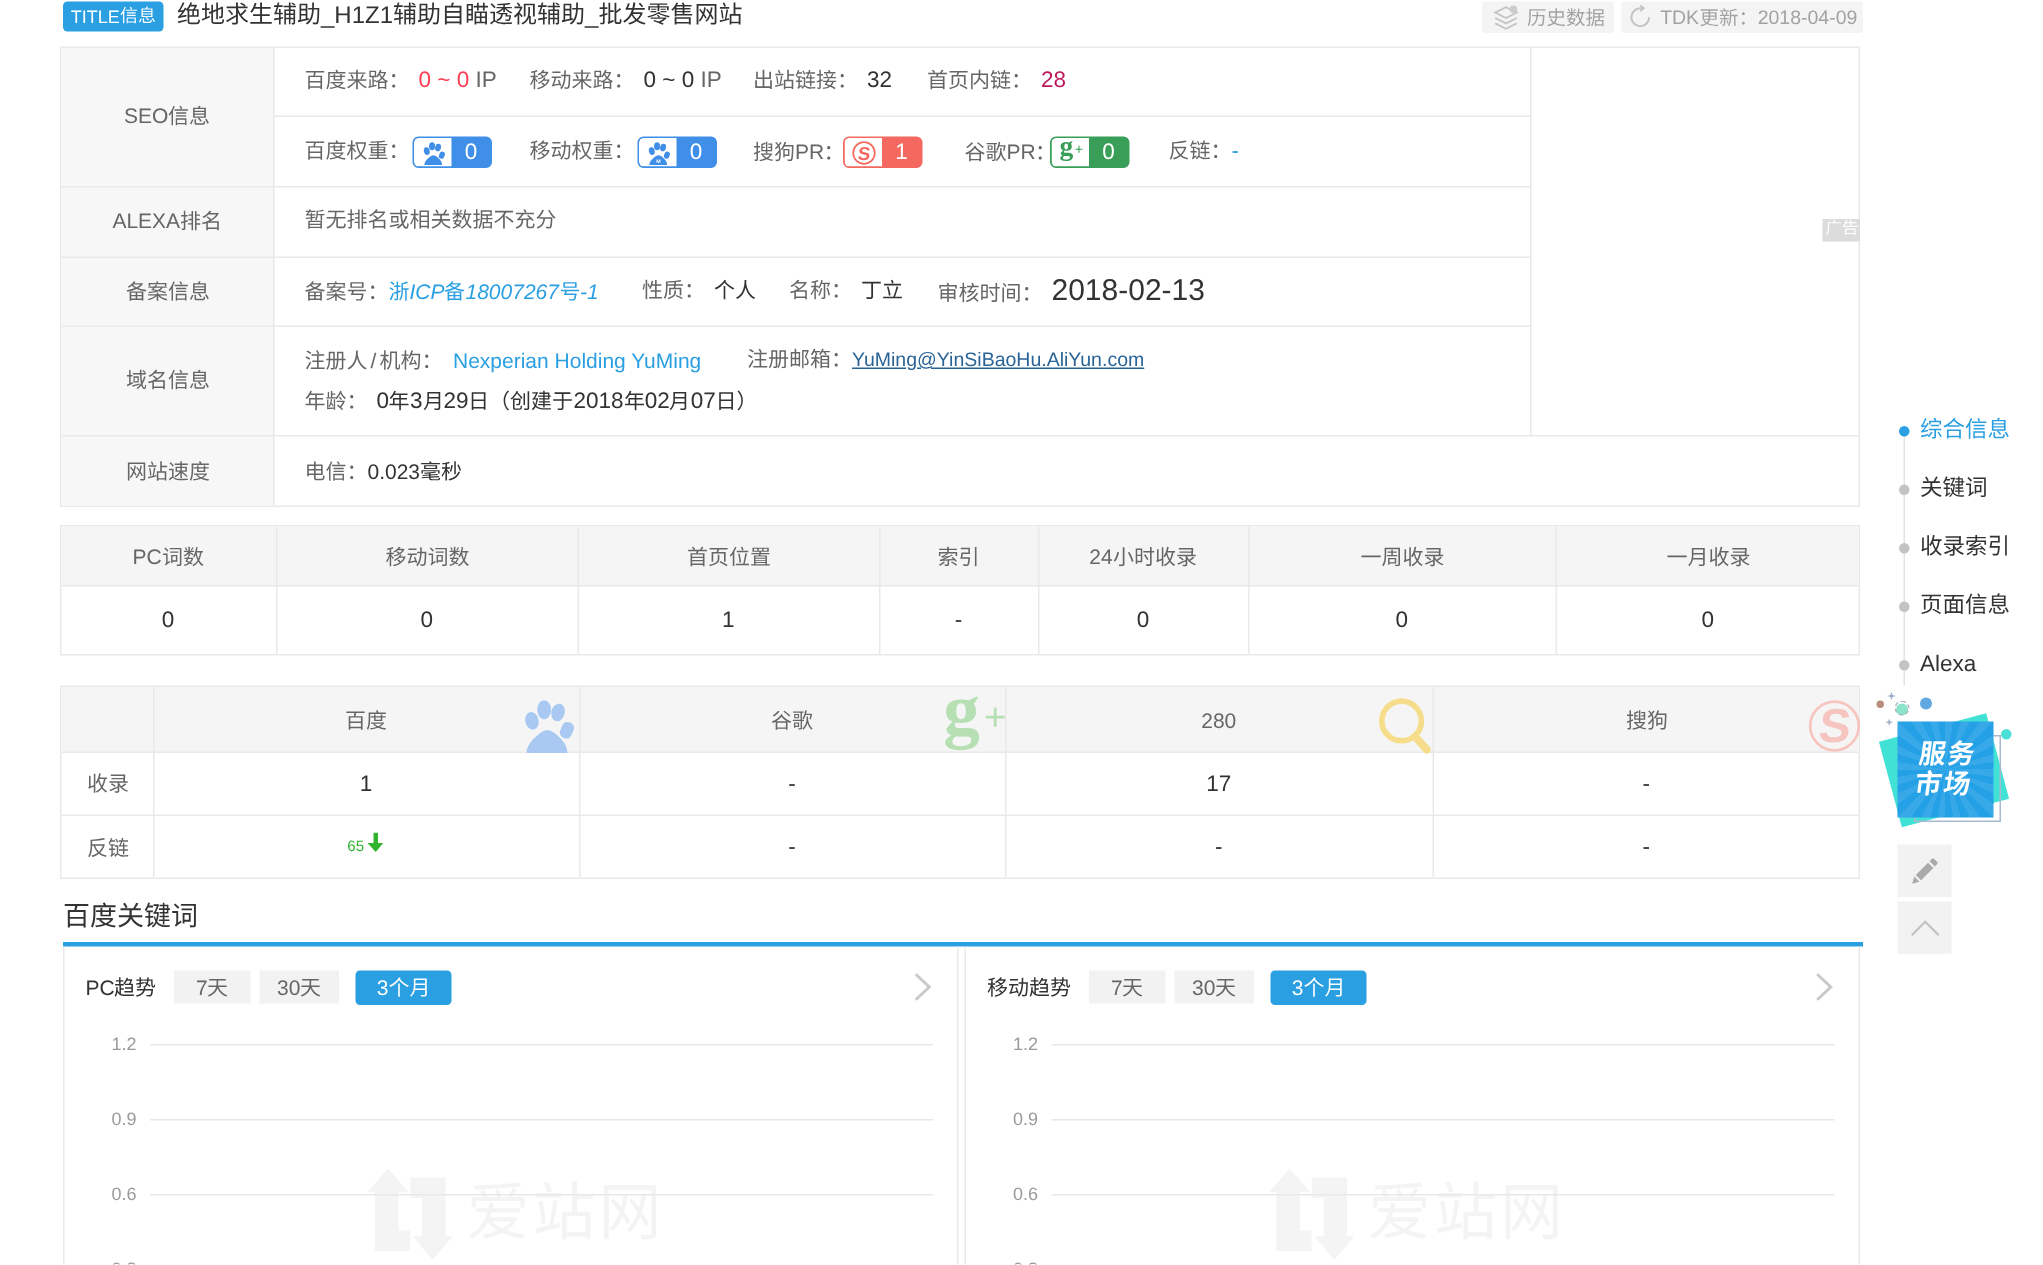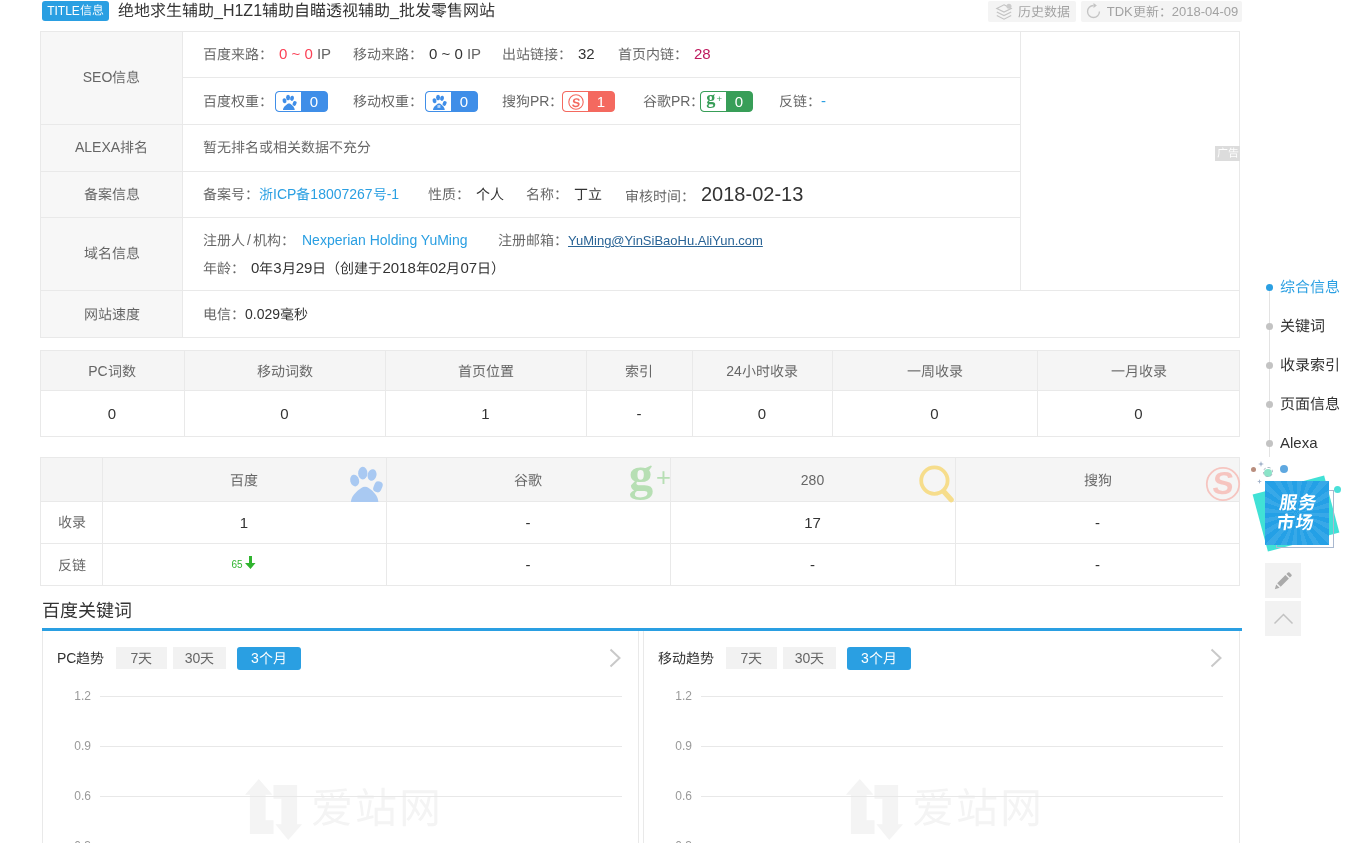--- a/index.html
+++ b/index.html
@@ -264,21 +264,21 @@
         <path transform="translate(11000 0)" d="M673 822 604 794C675 646 795 483 900 393C915 413 942 441 961 456C857 534 735 687 673 822ZM324 820C266 667 164 528 44 442C62 428 95 399 108 384C135 406 161 430 187 457V388H380C357 218 302 59 65 -19C82 -35 102 -64 111 -83C366 9 432 190 459 388H731C720 138 705 40 680 14C670 4 658 2 637 2C614 2 552 2 487 8C501 -13 510 -45 512 -67C575 -71 636 -72 670 -69C704 -66 727 -59 748 -34C783 5 796 119 811 426C812 436 812 462 812 462H192C277 553 352 670 404 798Z"></path>
       </g>
     </svg></div>
 <div style="position:absolute;left:203px;top:183px;white-space:nowrap;font-size:15px;color:#666;line-height:22px;height:22px;"><svg style="width:56.0px;height:18.2px;vertical-align:-5.9px" viewBox="0 0 4000 1300">
       <g fill="#666" transform="translate(0 880) scale(1 -1)">
         <path transform="translate(0 0)" d="M685 688C637 637 572 593 498 555C430 589 372 630 329 677L340 688ZM369 843C319 756 221 656 76 588C93 576 116 551 128 533C184 562 233 595 276 630C317 588 365 551 420 519C298 468 160 433 30 415C43 398 58 365 64 344C209 368 363 411 499 477C624 417 772 378 926 358C936 379 956 410 973 427C831 443 694 473 578 519C673 575 754 644 808 727L759 758L746 754H399C418 778 435 802 450 827ZM248 129H460V18H248ZM248 190V291H460V190ZM746 129V18H537V129ZM746 190H537V291H746ZM170 357V-80H248V-48H746V-78H827V357Z"></path>
         <path transform="translate(1000 0)" d="M52 230V166H401C312 89 167 24 34 -5C49 -20 71 -48 81 -66C218 -30 366 48 460 141V-79H535V146C631 50 784 -30 924 -68C934 -49 956 -20 972 -5C837 24 690 89 599 166H949V230H535V313H460V230ZM431 823 466 765H80V621H151V701H852V621H925V765H546C532 790 512 822 494 846ZM663 535C629 490 583 454 524 426C453 440 380 454 307 465C329 486 353 510 377 535ZM190 427C268 415 345 402 418 388C322 361 203 346 61 339C72 323 83 298 89 278C274 291 422 316 536 363C663 335 773 304 854 274L917 327C838 353 735 381 619 406C673 440 715 483 746 535H940V596H432C452 620 471 644 487 667L420 689C401 660 377 628 351 596H64V535H298C262 495 224 457 190 427Z"></path>
         <path transform="translate(2000 0)" d="M260 732H736V596H260ZM185 799V530H815V799ZM63 440V371H269C249 309 224 240 203 191H727C708 75 688 19 663 -1C651 -9 639 -10 615 -10C587 -10 514 -9 444 -2C458 -23 468 -52 470 -74C539 -78 605 -79 639 -77C678 -76 702 -70 726 -50C763 -18 788 57 812 225C814 236 816 259 816 259H315L352 371H933V440Z"></path>
         <path transform="translate(3000 0)" d="M250 486C290 486 326 515 326 560C326 606 290 636 250 636C210 636 174 606 174 560C174 515 210 486 250 486ZM250 -4C290 -4 326 26 326 71C326 117 290 146 250 146C210 146 174 117 174 71C174 26 210 -4 250 -4Z"></path>
       </g>
-    </svg><span style="color:#2a9fe2;font-size:14px;"><svg style="width:14.0px;height:18.2px;vertical-align:-5.9px" viewBox="0 0 1000 1300">
+    </svg><span style="color:#2a9fe2;font-size:14px;font-style:italic;"><svg style="width:14.0px;height:18.2px;vertical-align:-5.9px" viewBox="0 0 1000 1300">
         <g fill="#2a9fe2" transform="translate(0 880) scale(1 -1)">
           <path transform="translate(0 0)" d="M81 776C137 745 209 697 243 665L289 726C253 756 180 800 126 829ZM38 506C95 477 170 433 207 404L251 465C212 493 137 534 80 561ZM58 -27 126 -67C169 25 220 148 257 253L197 292C156 180 99 50 58 -27ZM387 836V643H270V571H387V353L248 309L278 236L387 274V29C387 15 382 11 370 11C356 10 315 10 268 12C278 -10 287 -44 291 -64C355 -64 397 -62 423 -49C448 -36 457 -14 457 30V300L579 344L568 412L457 375V571H570V643H457V836ZM615 744V397C615 264 605 94 508 -25C524 -34 553 -57 564 -70C668 57 684 253 684 397V445H796V-79H866V445H961V515H684V697C769 717 862 746 930 777L875 835C812 802 706 768 615 744Z"></path>
         </g>
       </svg>ICP<svg style="width:14.0px;height:18.2px;vertical-align:-5.9px" viewBox="0 0 1000 1300">
         <g fill="#2a9fe2" transform="translate(0 880) scale(1 -1)">
           <path transform="translate(0 0)" d="M685 688C637 637 572 593 498 555C430 589 372 630 329 677L340 688ZM369 843C319 756 221 656 76 588C93 576 116 551 128 533C184 562 233 595 276 630C317 588 365 551 420 519C298 468 160 433 30 415C43 398 58 365 64 344C209 368 363 411 499 477C624 417 772 378 926 358C936 379 956 410 973 427C831 443 694 473 578 519C673 575 754 644 808 727L759 758L746 754H399C418 778 435 802 450 827ZM248 129H460V18H248ZM248 190V291H460V190ZM746 129V18H537V129ZM746 190H537V291H746ZM170 357V-80H248V-48H746V-78H827V357Z"></path>
         </g>
       </svg>18007267<svg style="width:14.0px;height:18.2px;vertical-align:-5.9px" viewBox="0 0 1000 1300">
         <g fill="#2a9fe2" transform="translate(0 880) scale(1 -1)">
           <path transform="translate(0 0)" d="M260 732H736V596H260ZM185 799V530H815V799ZM63 440V371H269C249 309 224 240 203 191H727C708 75 688 19 663 -1C651 -9 639 -10 615 -10C587 -10 514 -9 444 -2C458 -23 468 -52 470 -74C539 -78 605 -79 639 -77C678 -76 702 -70 726 -50C763 -18 788 57 812 225C814 236 816 259 816 259H315L352 371H933V440Z"></path>
@@ -375,21 +375,21 @@
         <path transform="translate(0 0)" d="M253 352H752V71H253ZM253 426V697H752V426ZM176 772V-69H253V-4H752V-64H832V772Z"></path>
         <path transform="translate(1000 0)" d="M305 380C305 575 226 734 106 856L46 825C161 706 232 558 232 380C232 202 161 54 46 -65L106 -96C226 26 305 185 305 380Z"></path>
       </g>
     </svg></div>
 <div style="position:absolute;left:203px;top:303px;white-space:nowrap;font-size:15px;color:#666;line-height:22px;height:22px;"><svg style="width:42.0px;height:18.2px;vertical-align:-5.9px" viewBox="0 0 3000 1300">
       <g fill="#666" transform="translate(0 880) scale(1 -1)">
         <path transform="translate(0 0)" d="M452 408V264H204V408ZM531 408H788V264H531ZM452 478H204V621H452ZM531 478V621H788V478ZM126 695V129H204V191H452V85C452 -32 485 -63 597 -63C622 -63 791 -63 818 -63C925 -63 949 -10 962 142C939 148 907 162 887 176C880 46 870 13 814 13C778 13 632 13 602 13C542 13 531 25 531 83V191H865V695H531V838H452V695Z"></path>
         <path transform="translate(1000 0)" d="M382 531V469H869V531ZM382 389V328H869V389ZM310 675V611H947V675ZM541 815C568 773 598 716 612 680L679 710C665 745 635 799 606 840ZM369 243V-80H434V-40H811V-77H879V243ZM434 22V181H811V22ZM256 836C205 685 122 535 32 437C45 420 67 383 74 367C107 404 139 448 169 495V-83H238V616C271 680 300 748 323 816Z"></path>
         <path transform="translate(2000 0)" d="M250 486C290 486 326 515 326 560C326 606 290 636 250 636C210 636 174 606 174 560C174 515 210 486 250 486ZM250 -4C290 -4 326 26 326 71C326 117 290 146 250 146C210 146 174 117 174 71C174 26 210 -4 250 -4Z"></path>
       </g>
-    </svg><span style="color:#333;font-size:14px;">0.029</span><svg style="width:28.0px;height:18.2px;vertical-align:-5.9px" viewBox="0 0 2000 1300">
+    </svg><span style="color:#333;font-size:14px;">0.023</span><svg style="width:28.0px;height:18.2px;vertical-align:-5.9px" viewBox="0 0 2000 1300">
       <g fill="#333" transform="translate(0 880) scale(1 -1)">
         <path transform="translate(0 0)" d="M70 421V256H137V366H864V262H932V421ZM268 601H737V522H268ZM194 648V474H816V648ZM430 826C444 807 458 783 470 761H55V701H947V761H555C541 787 519 822 499 849ZM727 356C605 327 378 306 196 297C202 284 209 265 211 252C280 255 356 260 431 266V212L127 192L132 143L431 163V107L79 84L84 32L431 55V30C431 -48 464 -66 584 -66C609 -66 809 -66 837 -66C925 -66 949 -43 959 49C938 53 911 61 894 71C890 1 880 -10 830 -10C787 -10 618 -10 586 -10C518 -10 504 -3 504 30V60L905 87L900 138L504 112V168L846 191L841 239L504 217V273C601 283 691 296 759 311Z"></path>
         <path transform="translate(1000 0)" d="M493 670C478 561 452 445 416 368C433 362 465 347 479 337C515 418 545 540 563 657ZM775 662C822 576 869 462 887 387L955 412C936 487 889 598 839 684ZM839 351C766 154 609 41 360 -11C376 -28 393 -57 401 -77C664 -14 830 112 909 329ZM633 840V221H705V840ZM372 826C297 793 165 763 53 745C61 729 71 704 74 687C117 693 164 700 210 709V558H43V488H201C161 373 93 243 30 172C42 154 60 124 68 103C118 164 170 263 210 363V-78H284V385C317 336 355 274 371 242L416 301C397 328 311 439 284 468V488H425V558H284V725C333 737 380 751 418 766Z"></path>
       </g>
     </svg></div>
 <div style="position:absolute;left:40px;top:350px;width:1200px;height:87px;border:1px solid #e9e9e9"></div>
 <div style="position:absolute;left:41px;top:351px;width:1198px;height:40px;background:#f5f5f5;border-bottom:1px solid #e9e9e9"></div>
 <div style="position:absolute;left:184px;top:351px;width:1px;height:85px;background:#e9e9e9"></div>
 <div style="position:absolute;left:385px;top:351px;width:1px;height:85px;background:#e9e9e9"></div>
 <div style="position:absolute;left:586px;top:351px;width:1px;height:85px;background:#e9e9e9"></div>

